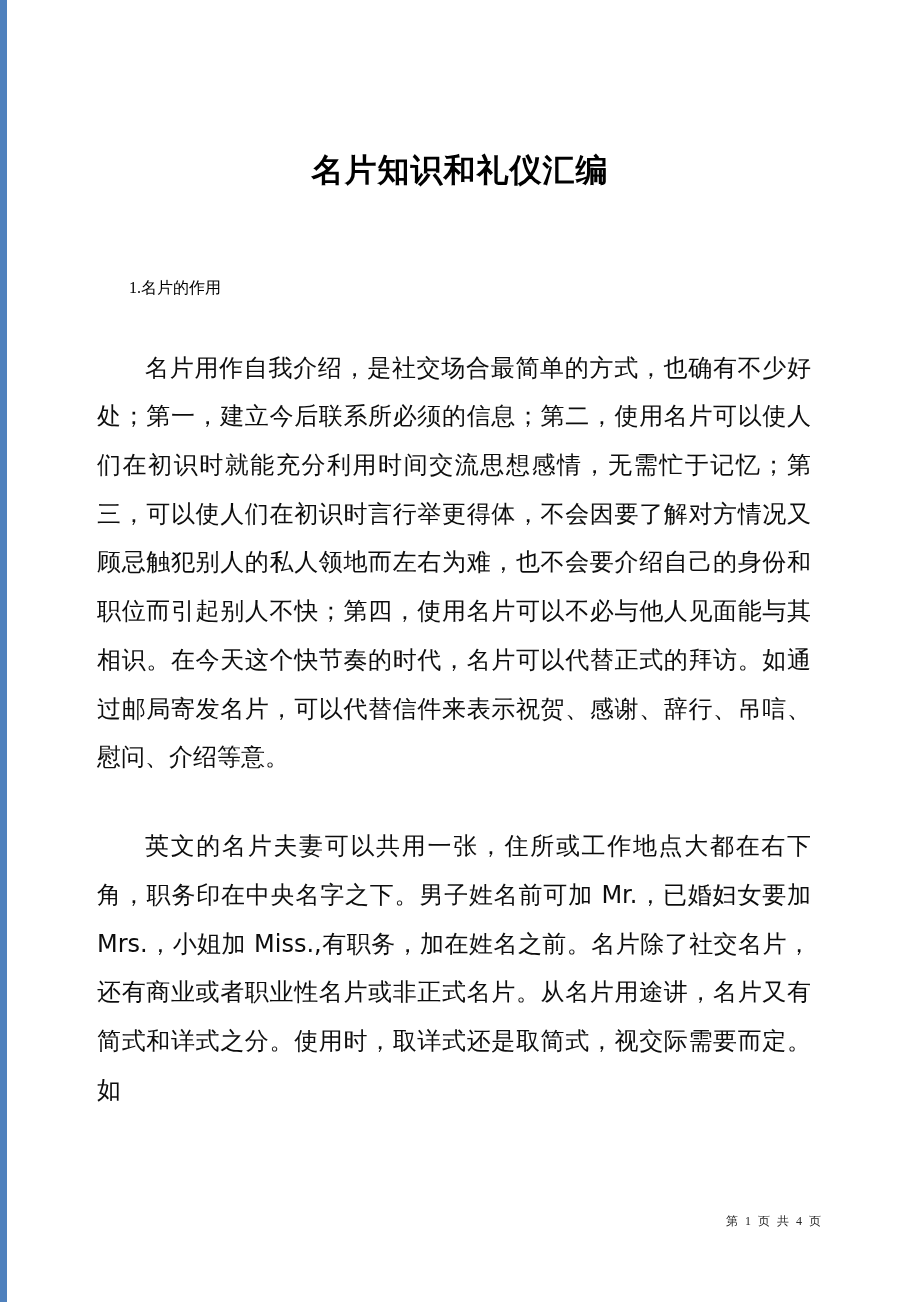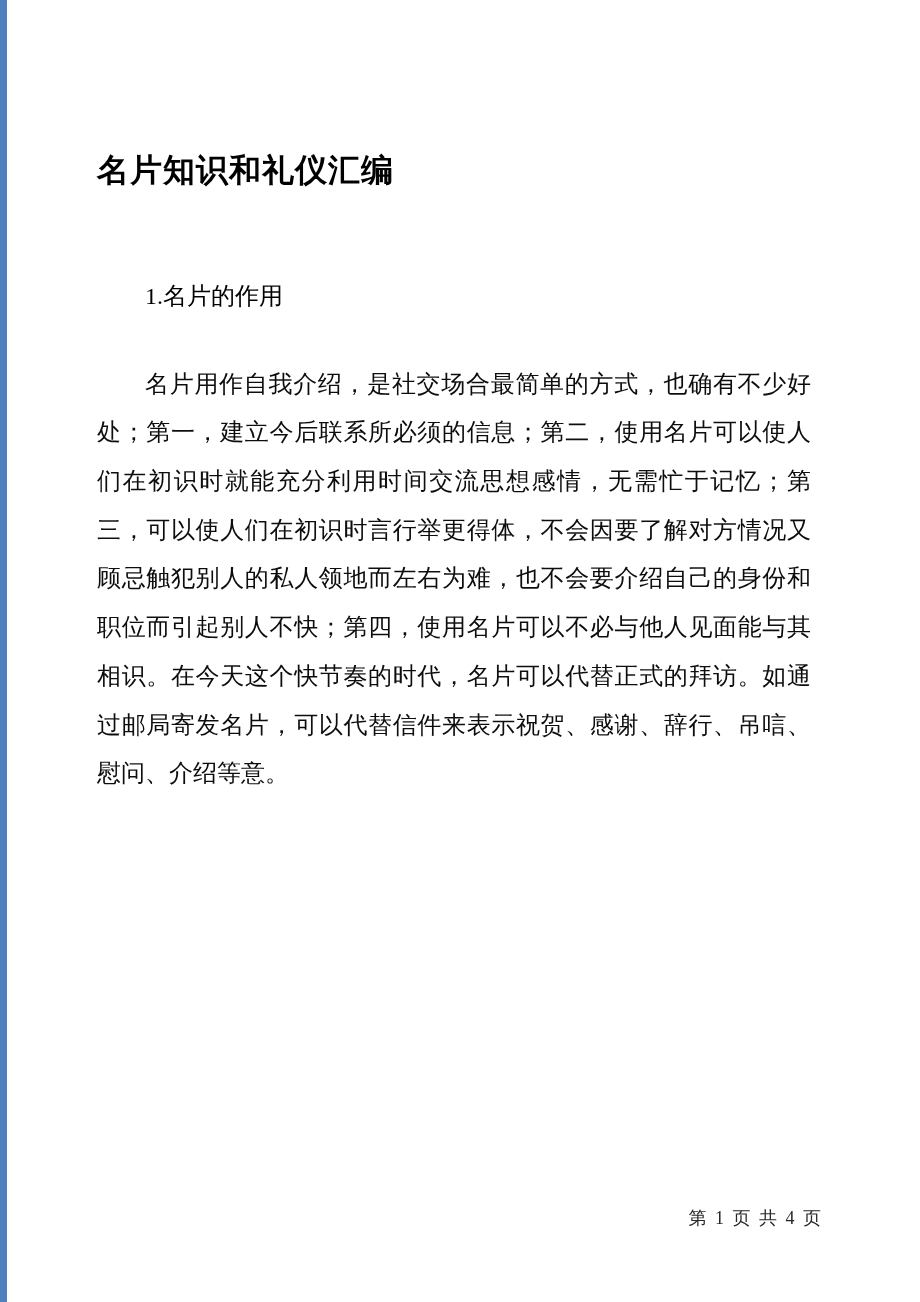--- a/index.html
+++ b/index.html
@@ -25,30 +25,30 @@
   }
   .doc {
     box-sizing: border-box;
     padding: 150px 97px 0 97px;
   }
   .doc-title {
     margin: 0;
     font-size: 32px;
     line-height: 1.3;
     font-weight: bold;
-    text-align: left;
+    text-align: center;
     letter-spacing: 1px;
     font-family: "DejaVu Sans", sans-serif;
     color: #000;
   }
   .section-heading {
     margin: 80px 0 0 0;
     font-family: "Liberation Serif", "DejaVu Serif", serif;
     font-weight: 400;
-    font-size: 24px;
+    font-size: 16px;
     line-height: 2.0;
     text-indent: 2em;
     color: #000;
   }
   .section-heading.second {
     margin-top: 50px;
   }
   .body-para {
     margin: 40px 12px 0 0;
     font-family: "DejaVu Sans", sans-serif;
@@ -56,35 +56,36 @@
     line-height: 2.03;
     text-align: justify;
     text-indent: 2em;
     color: #0d0d0d;
   }
   .page-footer {
     position: absolute;
     right: 97px;
     bottom: 72px;
     font-family: "Liberation Serif", "DejaVu Serif", serif;
-    font-size: 18px;
+    font-size: 12px;
     letter-spacing: 2px;
     color: #262626;
   }
 </style>
 </head>
 <body>
 
 <div class="accent-bar"></div>
 
 <div class="doc">
 
   <h1 class="doc-title">名片知识和礼仪汇编</h1>
 
   <p class="section-heading">1.名片的作用</p>
 
   <p class="body-para">名片用作自我介绍，是社交场合最简单的方式，也确有不少好处；第一，建立今后联系所必须的信息；第二，使用名片可以使人们在初识时就能充分利用时间交流思想感情，无需忙于记忆；第三，可以使人们在初识时言行举更得体，不会因要了解对方情况又顾忌触犯别人的私人领地而左右为难，也不会要介绍自己的身份和职位而引起别人不快；第四，使用名片可以不必与他人见面能与其相识。在今天这个快节奏的时代，名片可以代替正式的拜访。如通过邮局寄发名片，可以代替信件来表示祝贺、感谢、辞行、吊唁、慰问、介绍等意。</p>
 
 
+  <p class="body-para">英文的名片夫妻可以共用一张，住所或工作地点大都在右下角，职务印在中央名字之下。男子姓名前可加 Mr.，已婚妇女要加 Mrs.，小姐加 Miss.,有职务，加在姓名之前。名片除了社交名片，还有商业或者职业性名片或非正式名片。从名片用途讲，名片又有简式和详式之分。使用时，取详式还是取简式，视交际需要而定。如</p>
 
 </div>
 
 <div class="page-footer">第 1 页 共 4 页</div>
 
 </body></html>

